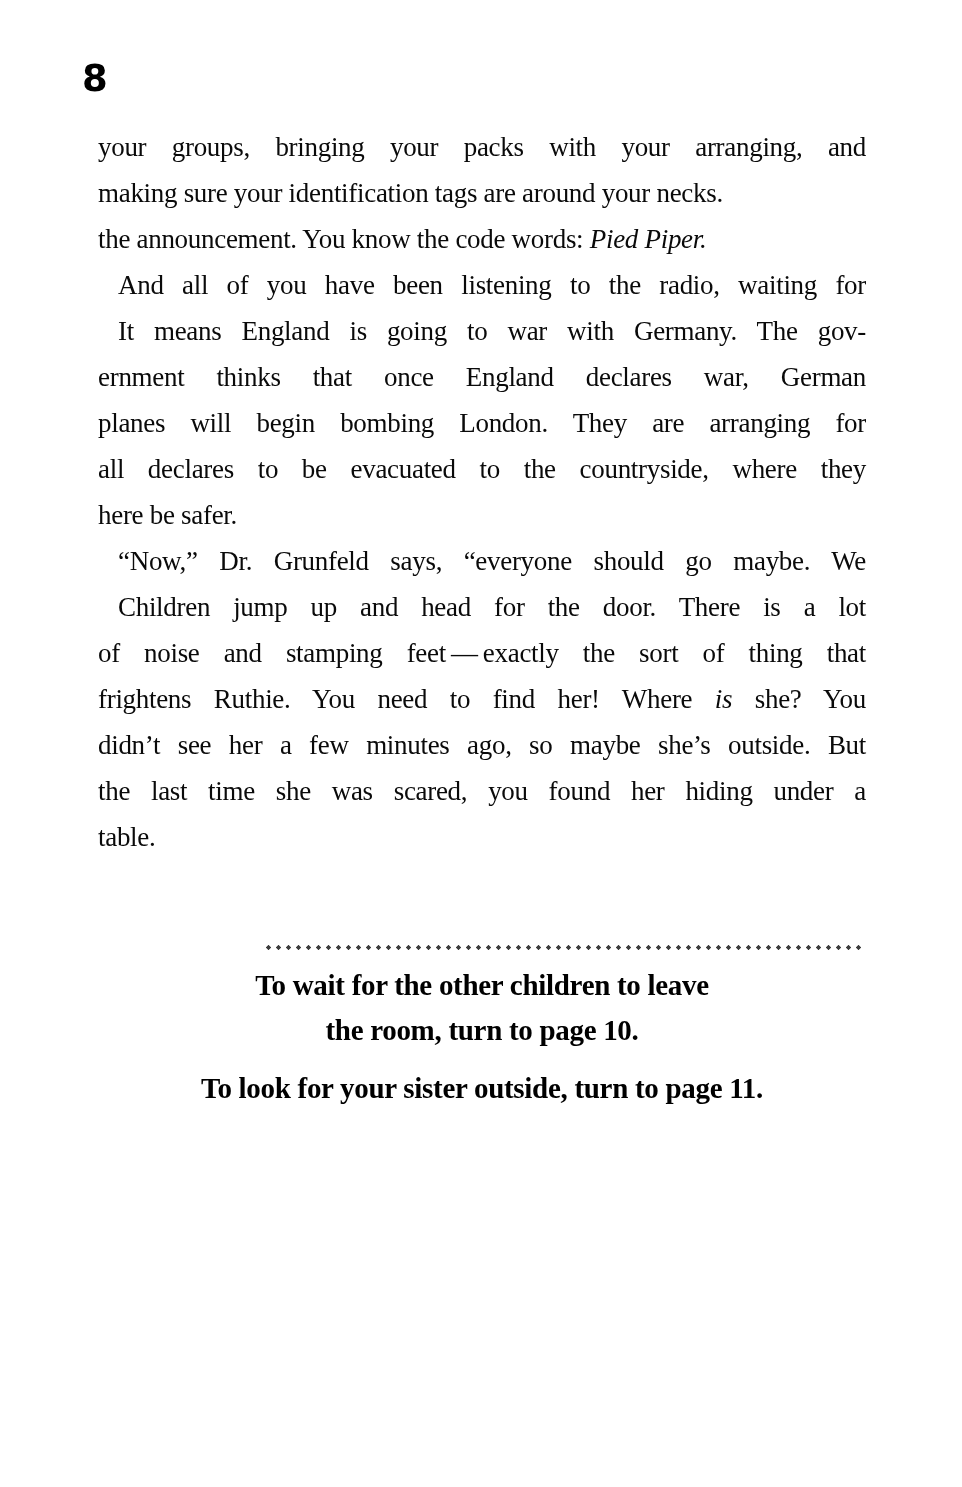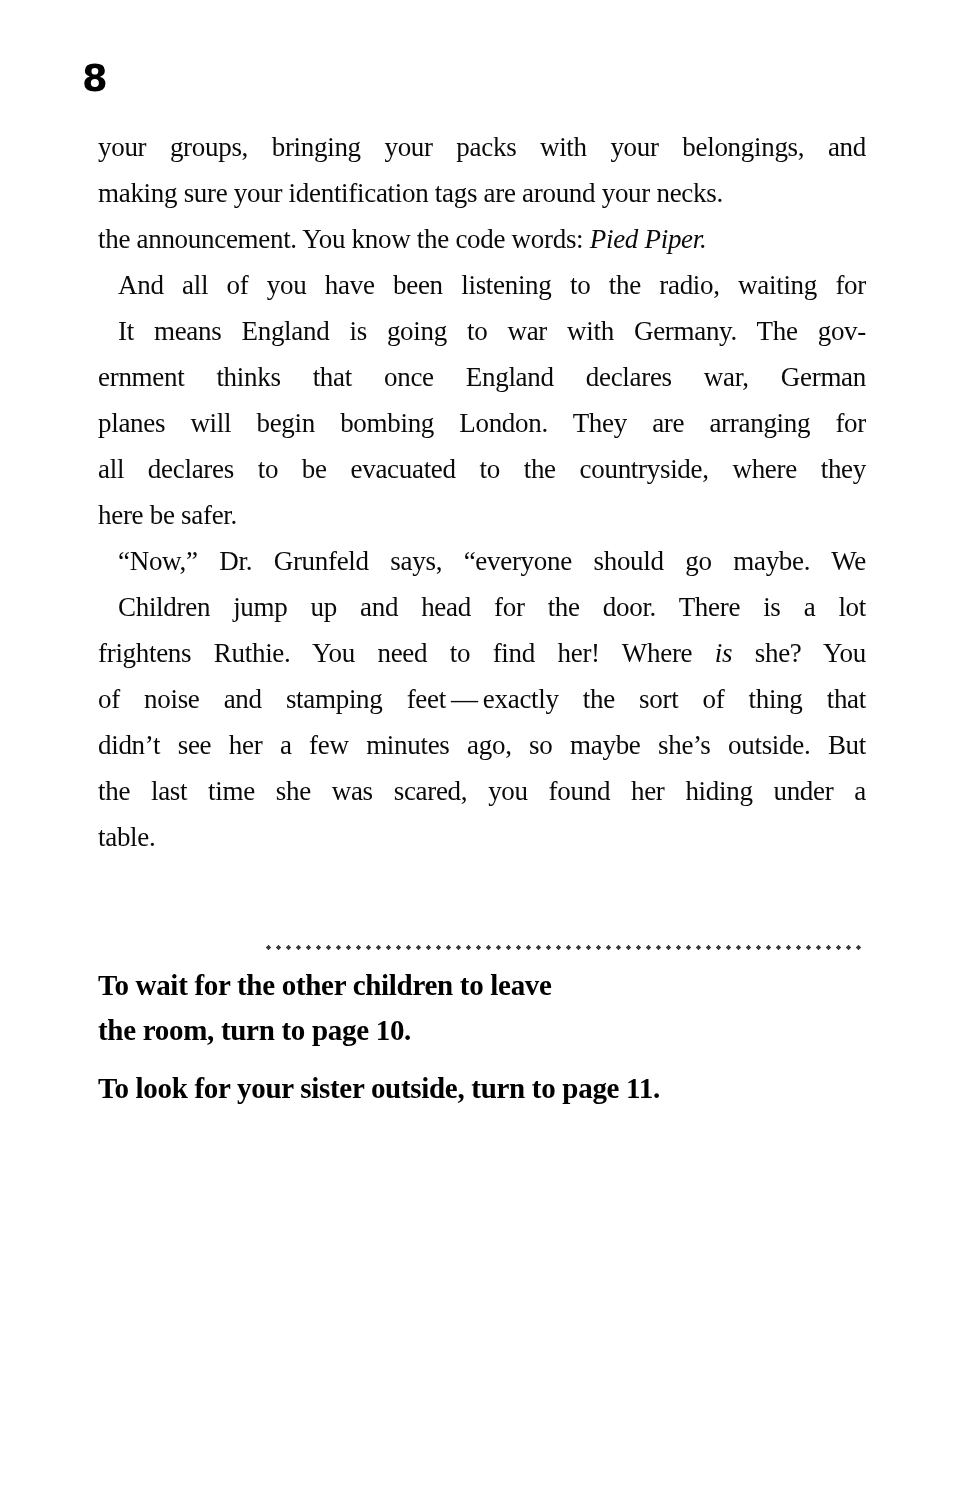--- a/index.html
+++ b/index.html
@@ -49,48 +49,48 @@
     height: 5px;
     background-image: radial-gradient(circle at 2.5px 2.5px, #3d3d3d 2px, rgba(0,0,0,0) 2.3px);
     background-size: 10px 5px;
     background-repeat: repeat-x;
   }
   .choices {
     position: absolute;
     left: 98px;
     right: 96px;
     top: 963px;
-    text-align: left;
+    text-align: center;
     font-weight: bold;
     font-size: 29px;
     line-height: 45px;
     letter-spacing: -0.3px;
     color: #000000;
   }
   .choice + .choice { margin-top: 13px; }
 </style>
 </head>
 <body>
 
 <div class="page">
   <div class="folio">8</div>
   <div class="story">
-      <div class="line"><span>your groups, bringing your packs with your belongings, and</span></div>
+      <div class="line"><span>your groups, bringing your packs with your arranging, and</span></div>
       <div class="line para-end"><span>making sure your identification tags are around your necks.</span></div>
       <div class="line para-end"><span>the announcement. You know the code words: </span><span class="it">Pied Piper.</span></div>
       <div class="line indent"><span>And all of you have been listening to the radio, waiting for</span></div>
       <div class="line indent"><span>It means England is going to war with Germany. The gov-</span></div>
       <div class="line"><span>ernment thinks that once England declares war, German</span></div>
       <div class="line"><span>planes will begin bombing London. They are arranging for</span></div>
       <div class="line"><span>all declares to be evacuated to the countryside, where they</span></div>
       <div class="line para-end"><span>here be safer.</span></div>
       <div class="line indent"><span>“Now,” Dr. Grunfeld says, “everyone should go maybe. We</span></div>
       <div class="line indent"><span>Children jump up and head for the door. There is a lot</span></div>
+      <div class="line"><span>of noise and stamping feet — exactly the sort of thing that</span></div>
       <div class="line"><span>frightens Ruthie. You need to find her! Where </span><span class="it">is</span><span> she? You</span></div>
-      <div class="line"><span>of noise and stamping feet — exactly the sort of thing that</span></div>
       <div class="line"><span>didn’t see her a few minutes ago, so maybe she’s outside. But</span></div>
       <div class="line"><span>the last time she was scared, you found her hiding under a</span></div>
       <div class="line para-end"><span>table.</span></div>
     </div>
   <div class="divider"></div>
   <div class="choices">
       <div class="choice">
         <div class="choice-line">To wait for the other children to leave</div>
         <div class="choice-line">the room, turn to page 10.</div>
       </div>

